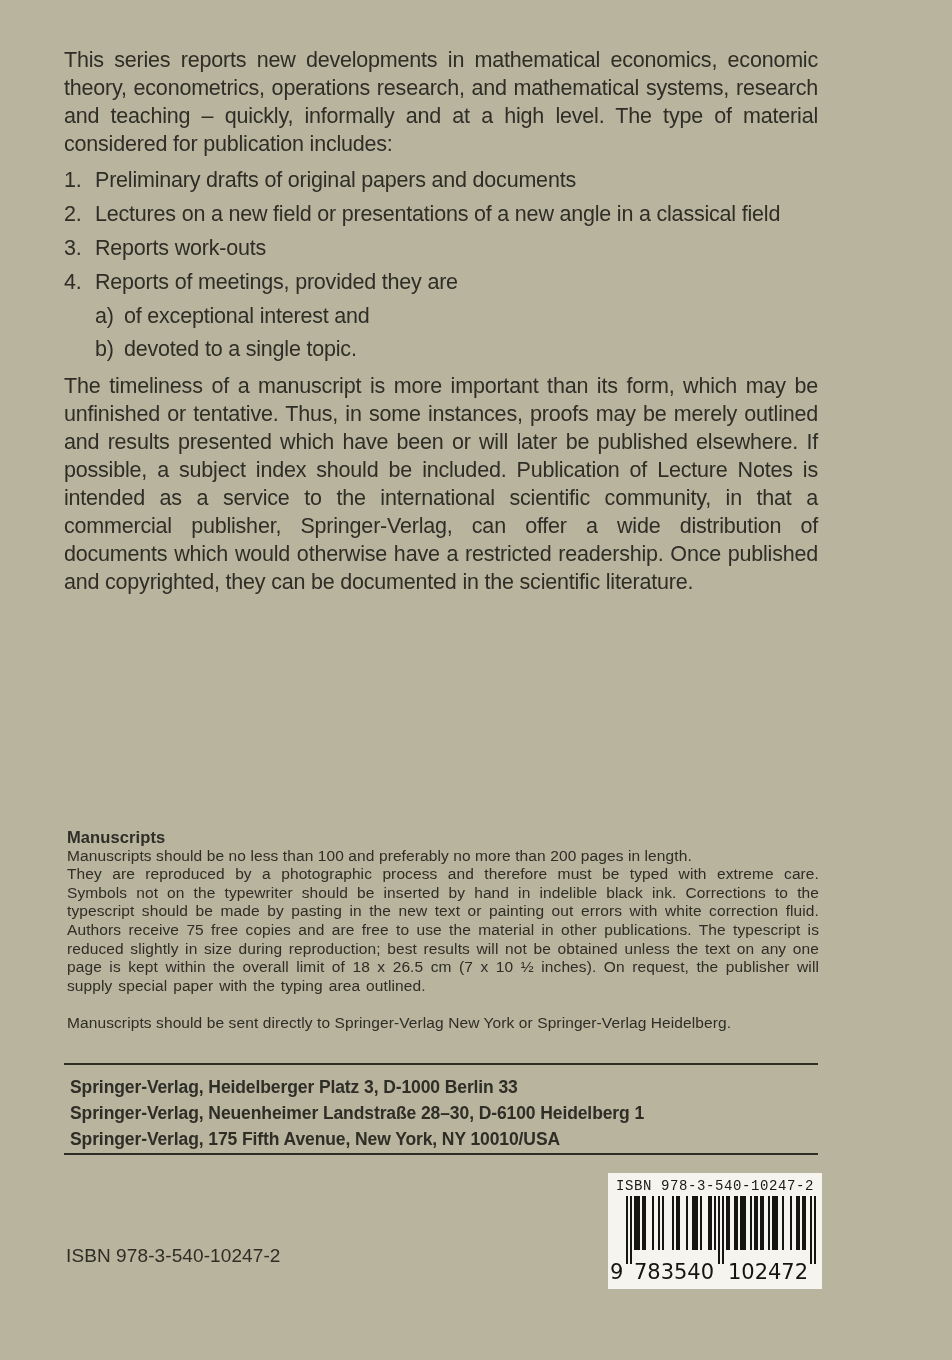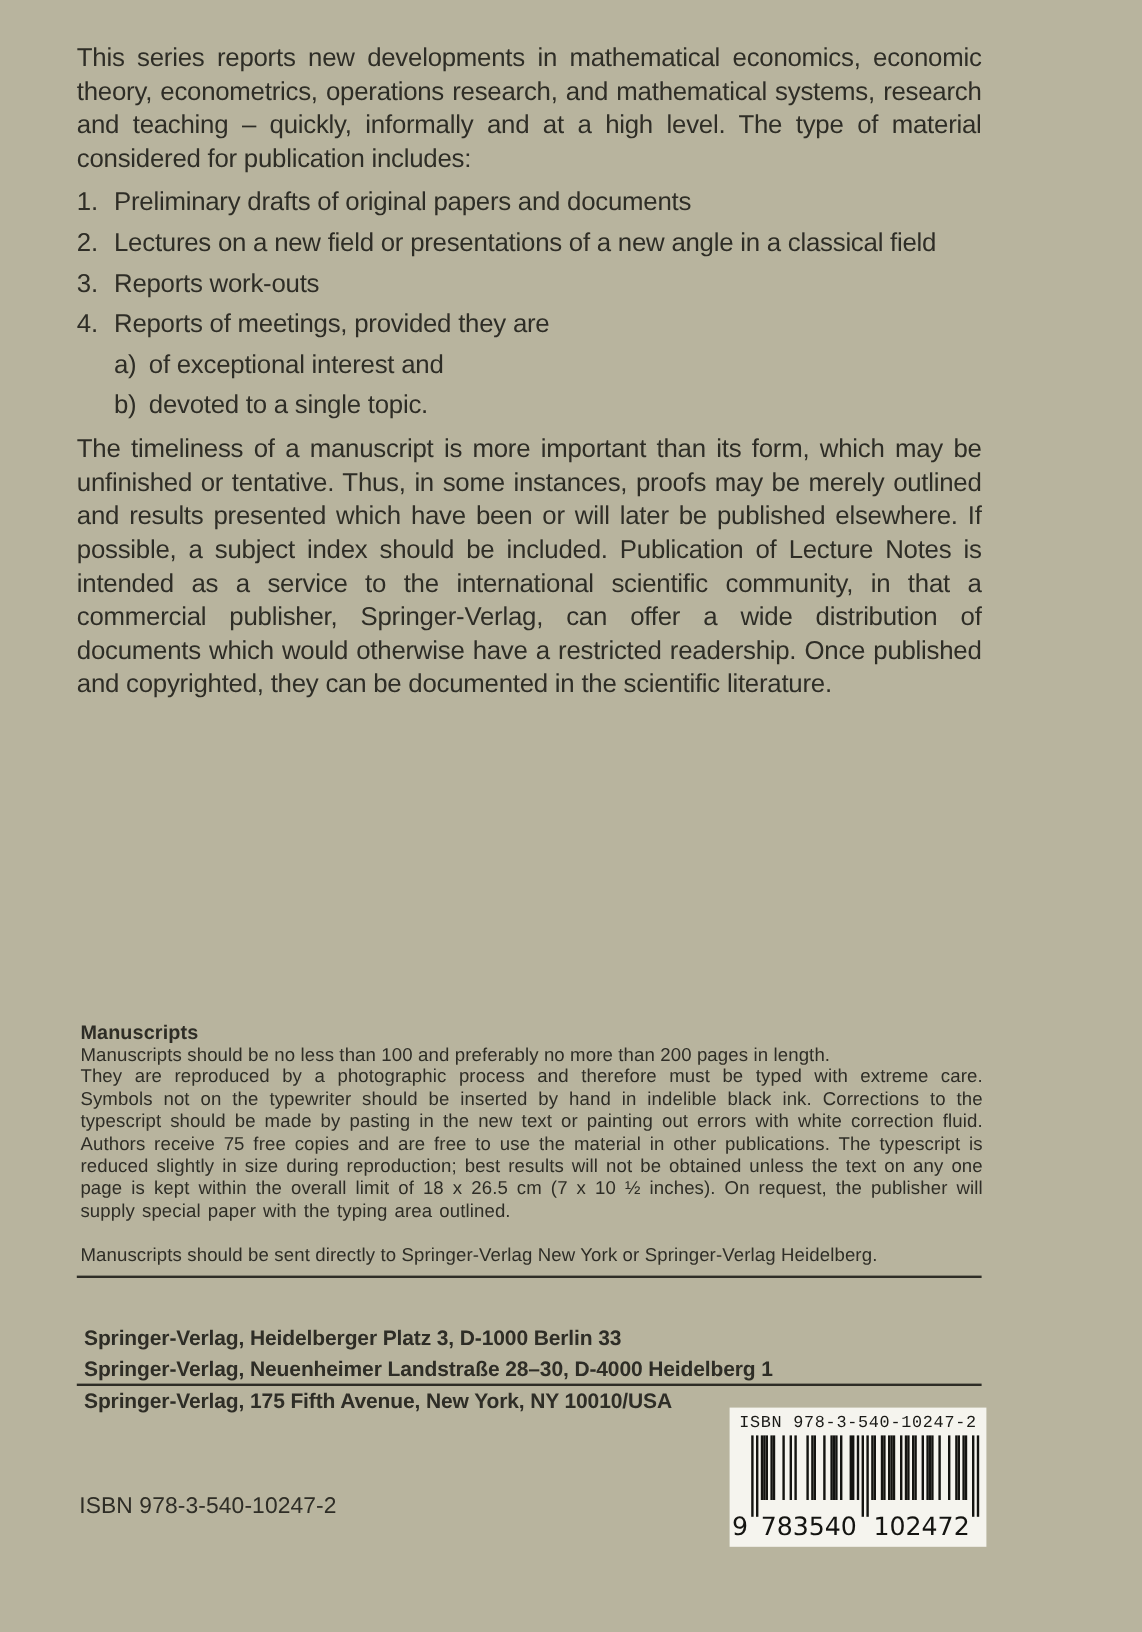--- a/index.html
+++ b/index.html
@@ -14,21 +14,21 @@
     background: #b8b49e;
     font-family: "Liberation Sans", sans-serif;
     color: #2e2d26;
     overflow: hidden;
   }
 
   
   .blurb {
     position: absolute;
     left: 64px;
-    top: 34px;
+    top: 46px;
     width: 754px;
     font-size: 21.5px;
     line-height: 28px;
     letter-spacing: -0.2px;
   }
   .blurb p {
     margin: 0 0 8px 0;
     text-align: justify;
   }
   .li {
@@ -47,21 +47,21 @@
   }
   .li.subitem .num {
     flex: 0 0 29px;
   }
   .gap-after-list { height: 4px; }
 
   
   .manu {
     position: absolute;
     left: 67px;
-    top: 852px;
+    top: 828px;
     width: 752px;
     font-size: 15.5px;
     line-height: 18.6px;
     letter-spacing: 0.1px;
   }
   .manu-heading {
     font-weight: bold;
     font-size: 16.5px;
     margin: 0 0 15px 0;
   }
@@ -89,21 +89,20 @@
 
   
   .addresses {
     position: absolute;
     left: 70px;
     top: 1074px;
     font-size: 17.5px;
     font-weight: bold;
     line-height: 26px;
     letter-spacing: -0.1px;
-    margin-top: 28px;
   }
 
   
   .barcode-box {
     position: absolute;
     left: 608px;
     top: 1173px;
     width: 214px;
     height: 116px;
     background: #f5f4ee;
@@ -182,21 +181,21 @@
     <p class="manu-heading">Manuscripts</p>
     <p>Manuscripts should be no less than 100 and preferably no more than 200 pages in length.</p>
     <p class="justified">They are reproduced by a photographic process and therefore must be typed with extreme care. Symbols not on the typewriter should be inserted by hand in indelible black ink. Corrections to the typescript should be made by pasting in the new text or painting out errors with white correction fluid. Authors receive 75 free copies and are free to use the material in other publications. The typescript is reduced slightly in size during reproduction; best results will not be obtained unless the text on any one page is kept within the overall limit of 18 x 26.5 cm (7 x 10 ½ inches). On request, the publisher will supply special paper with the typing area outlined.</p>
     <p class="submission">Manuscripts should be sent directly to Springer-Verlag New York or Springer-Verlag Heidelberg.</p>
   </div>
 
   <div class="rule rule1"></div>
 
   <div class="addresses">
     <div>Springer-Verlag, Heidelberger Platz 3, D-1000 Berlin 33</div>
-    <div>Springer-Verlag, Neuenheimer Landstraße 28–30, D-4000 Heidelberg 1</div>
+    <div>Springer-Verlag, Neuenheimer Landstraße 28–30, D-6100 Heidelberg 1</div>
     <div>Springer-Verlag, 175 Fifth Avenue, New York, NY 10010/USA</div>
   </div>
 
   <div class="rule rule2"></div>
 
   <div class="barcode-box">
     <div class="barcode-isbn">ISBN 978-3-540-10247-2</div>
     <div class="barcode-svg-wrap">
       <svg id="ean-svg" width="212" height="86" xmlns="http://www.w3.org/2000/svg">
           <rect x="18" y="0" width="2" height="68"></rect>

